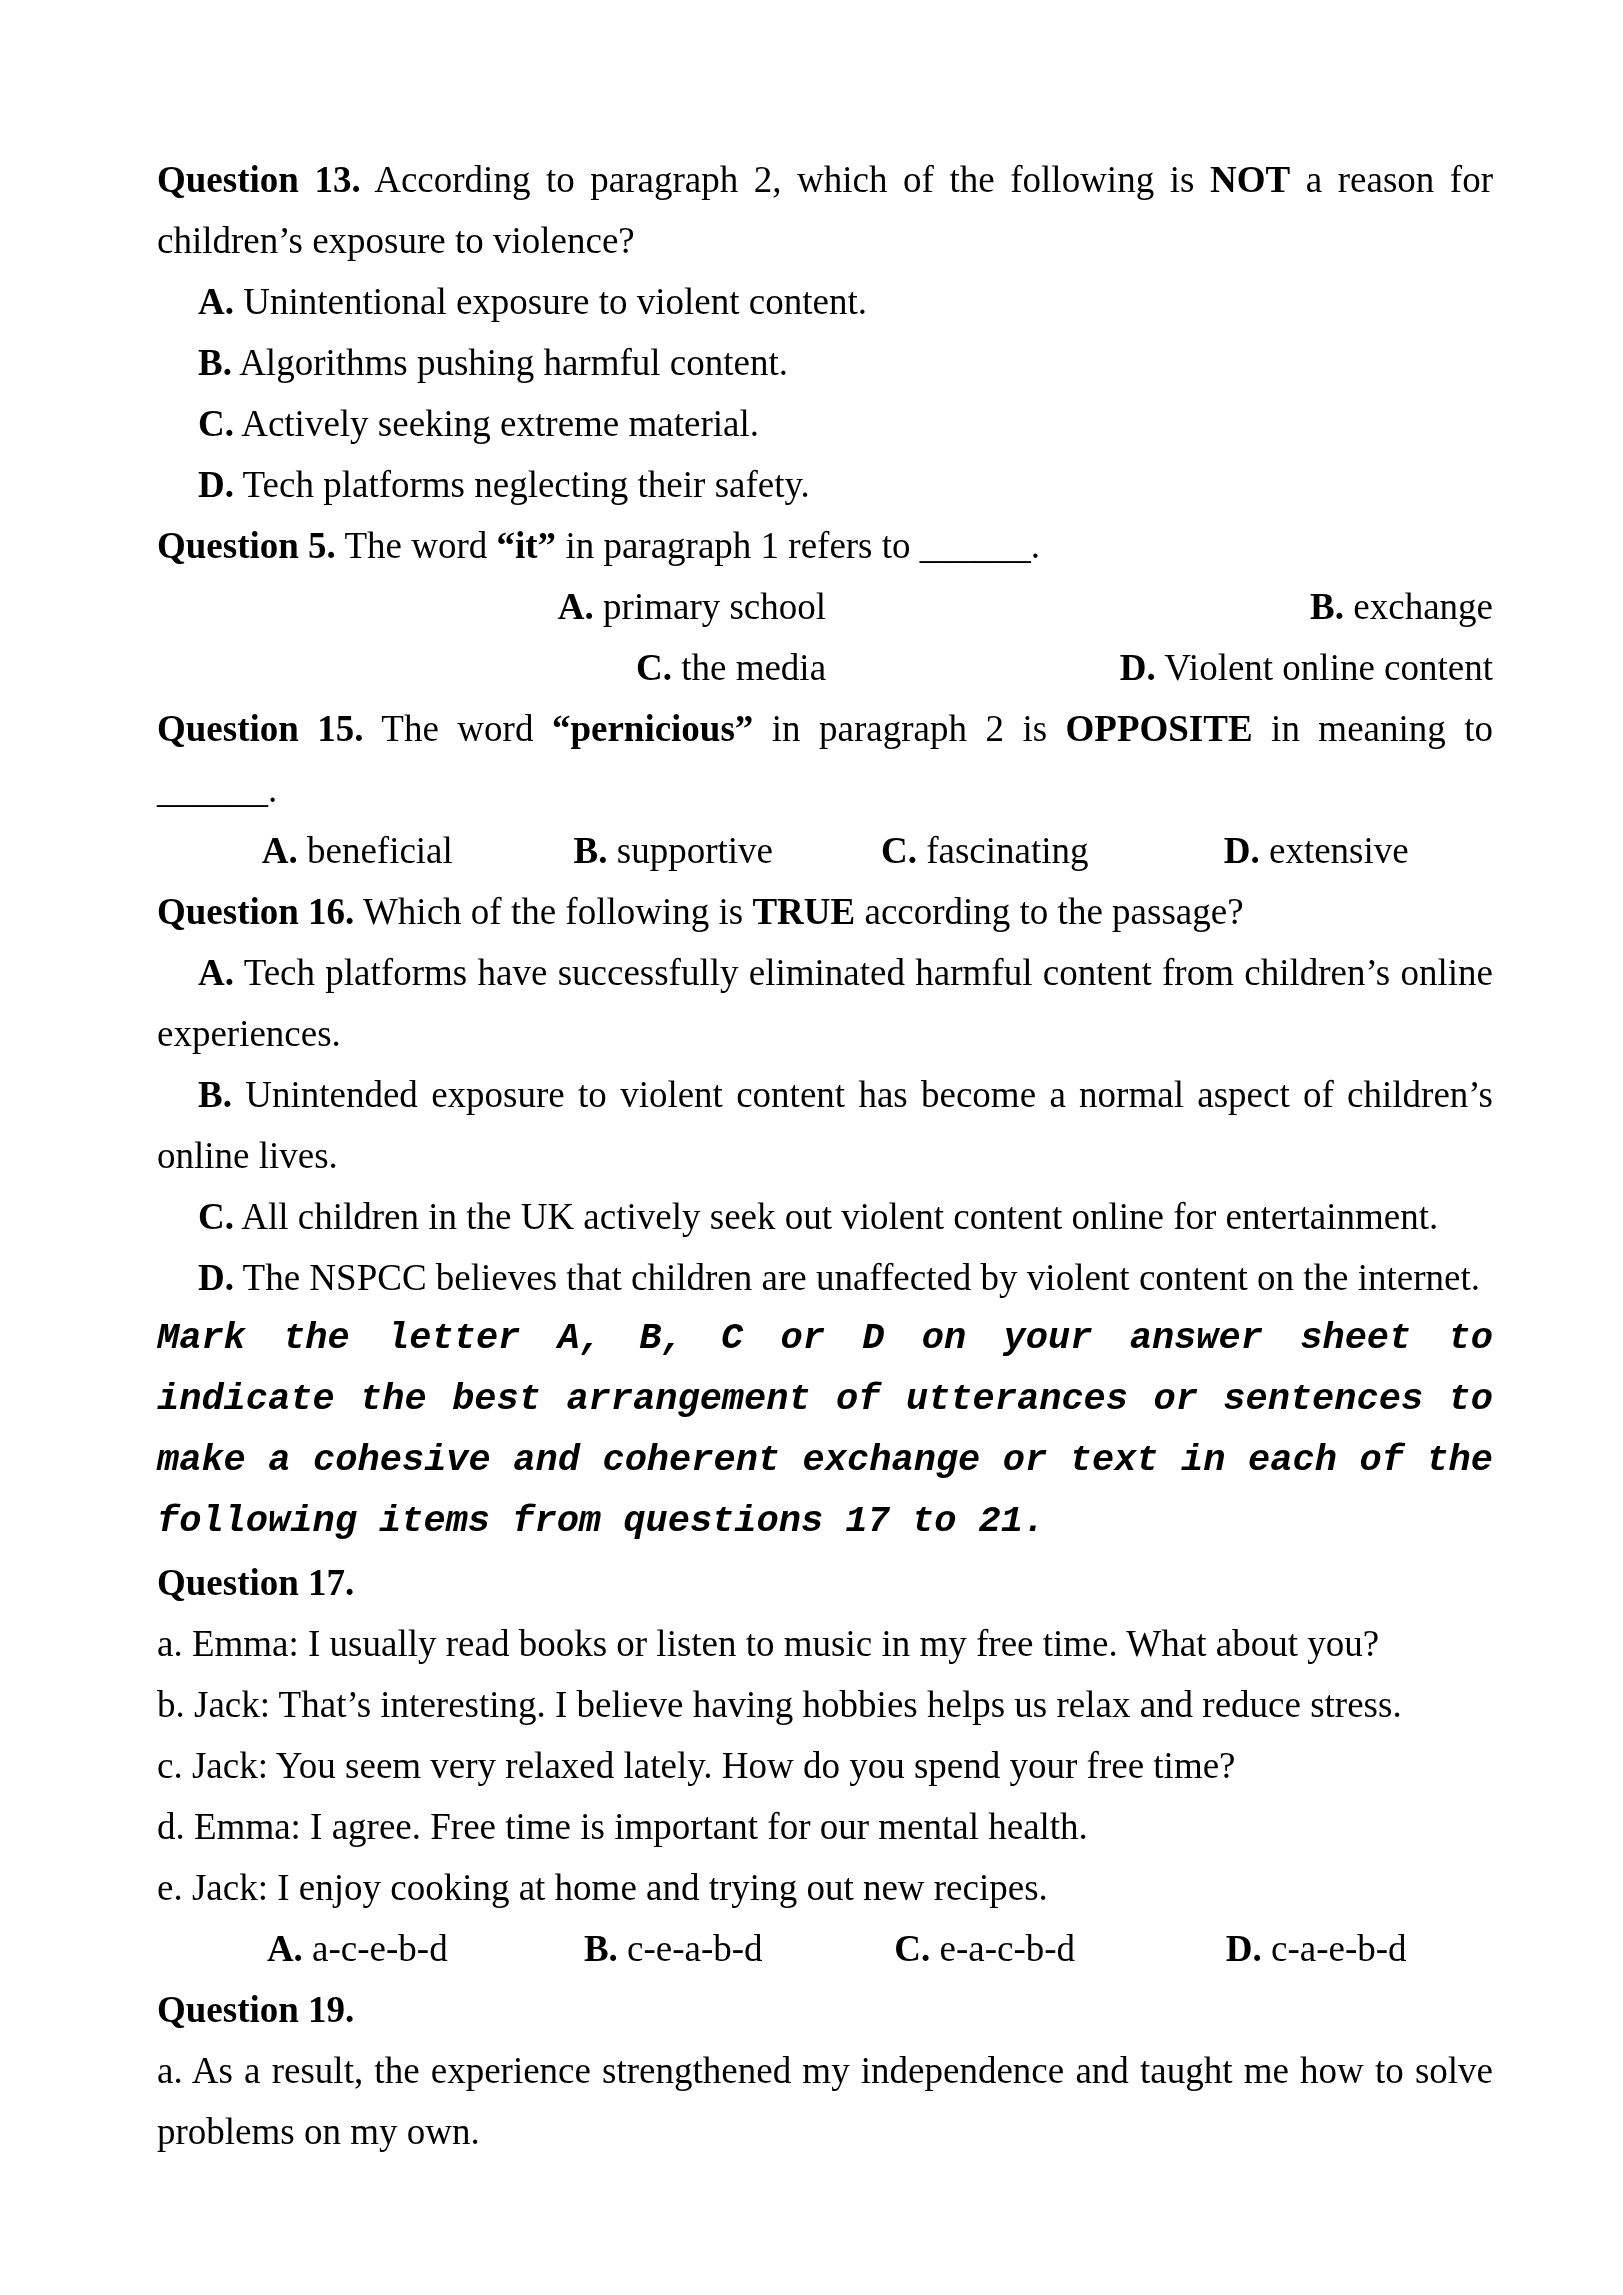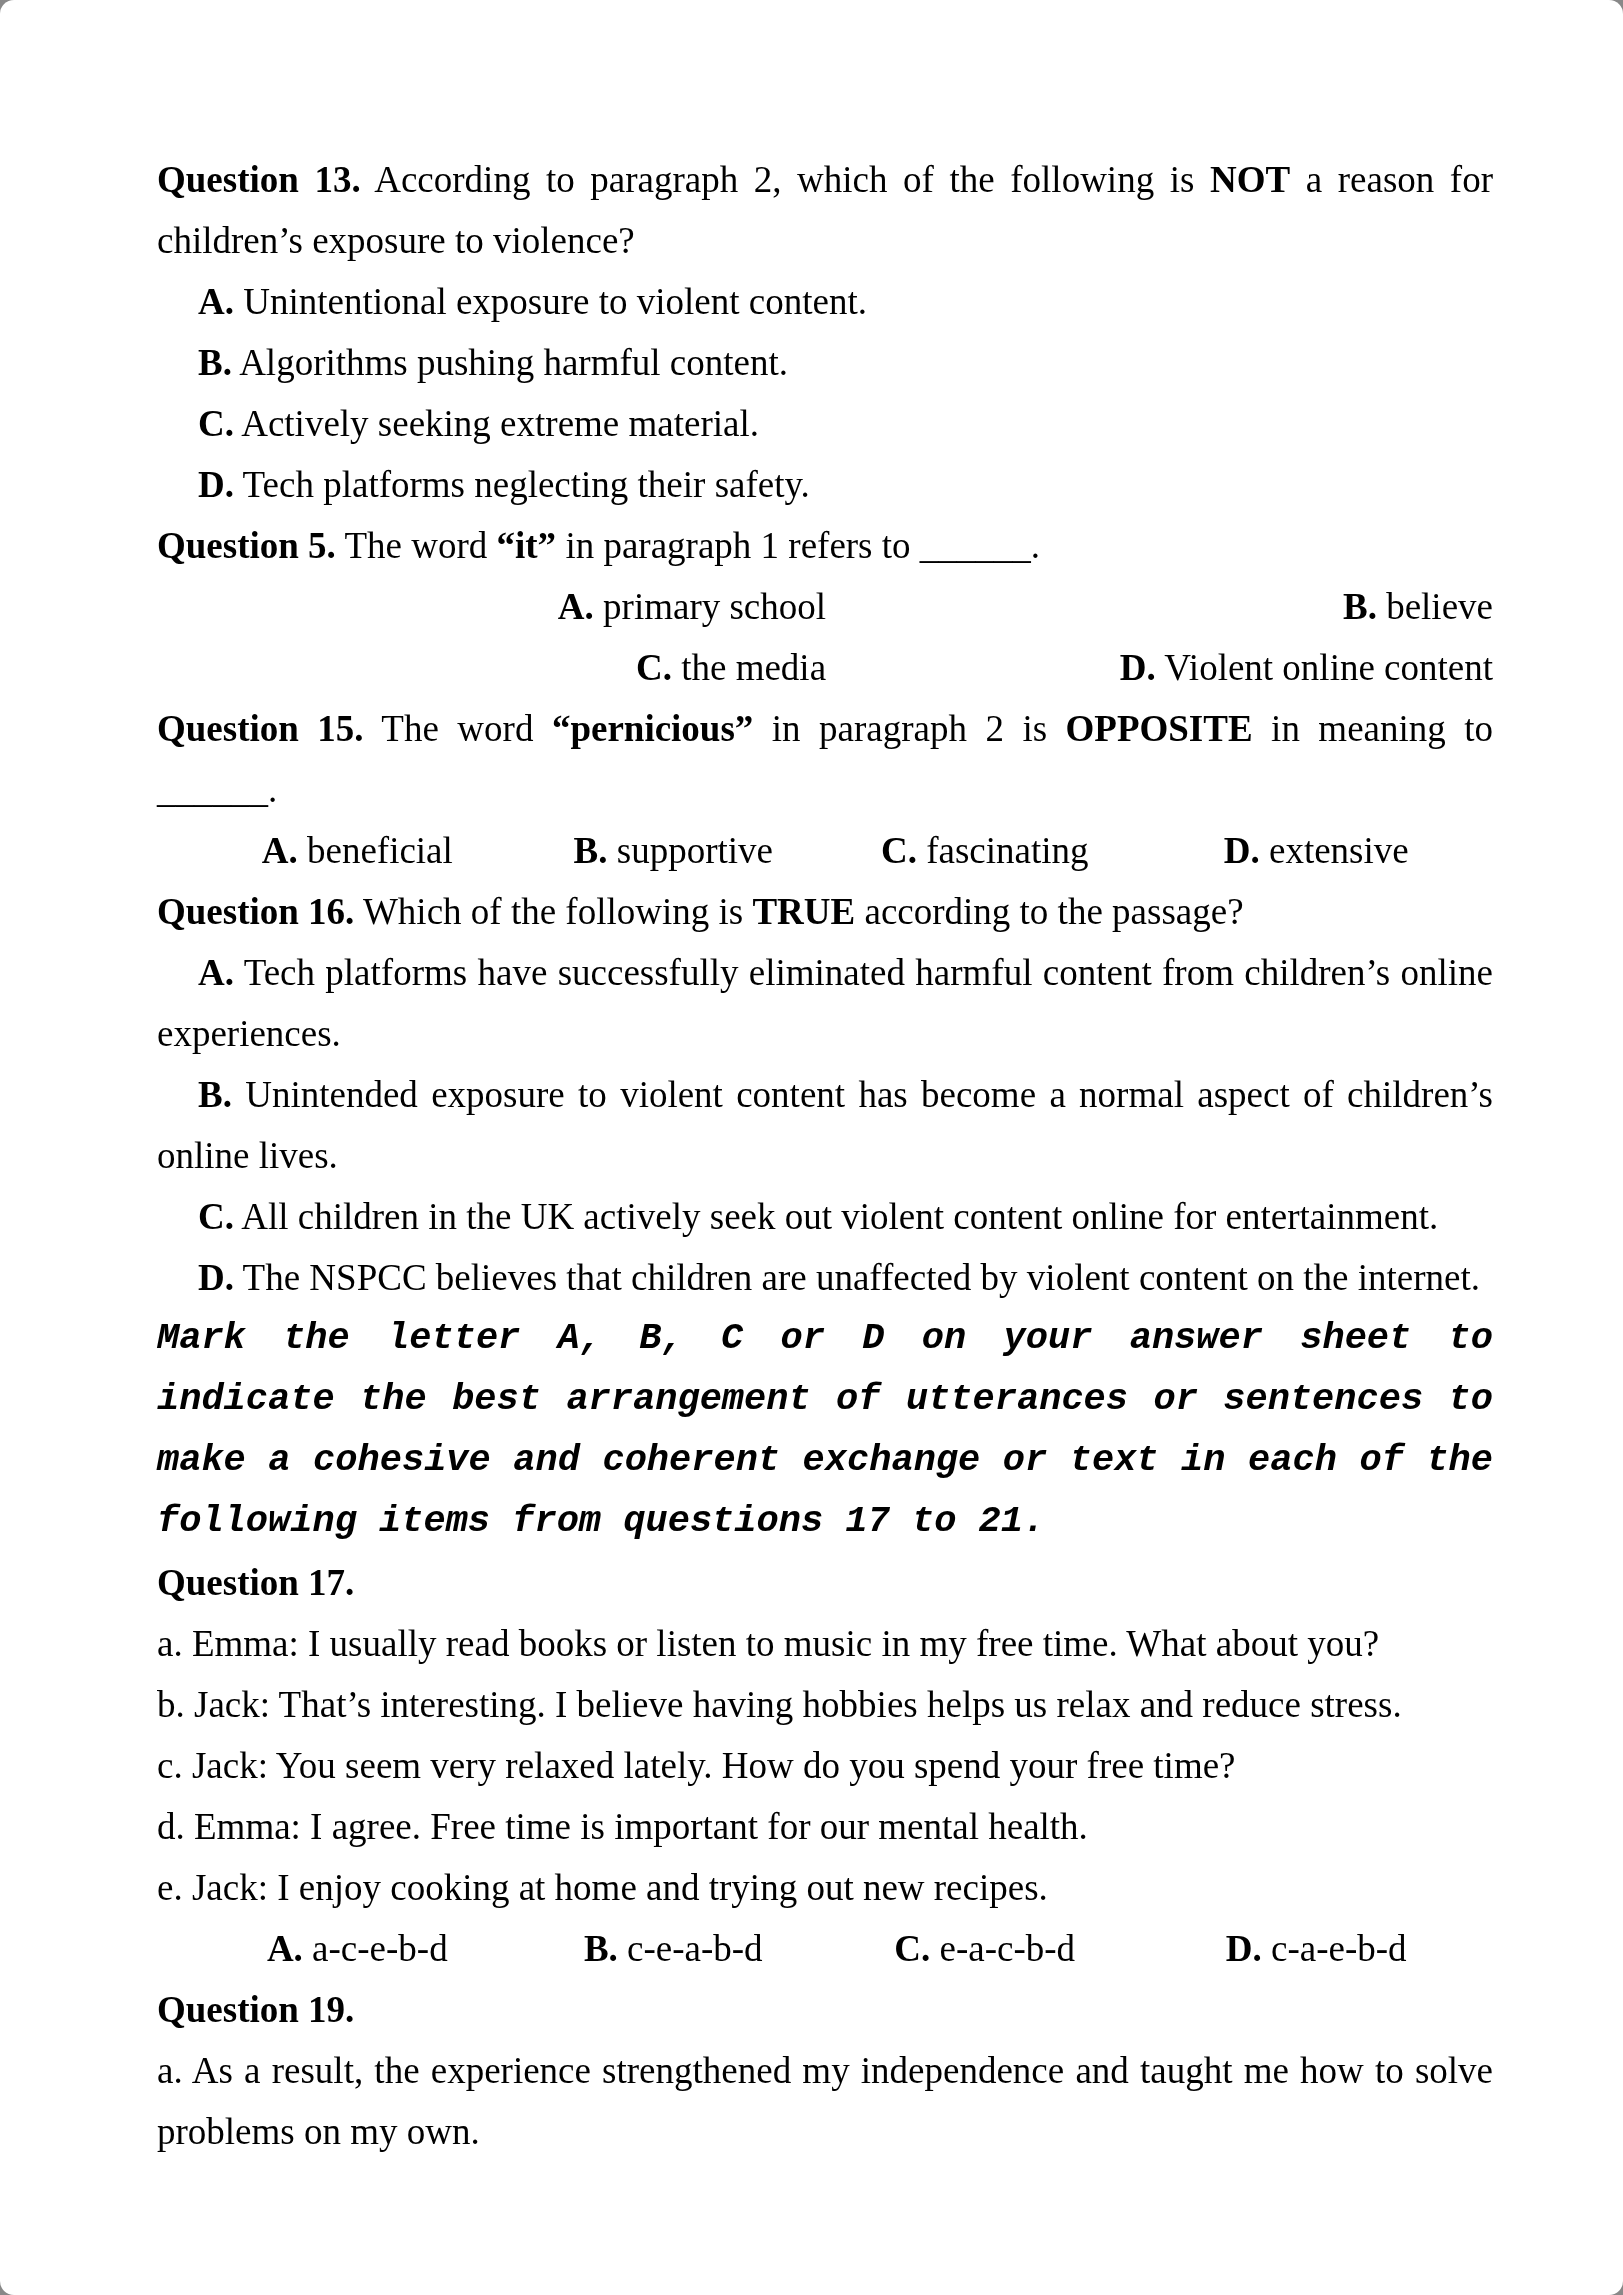--- a/index.html
+++ b/index.html
@@ -5,21 +5,20 @@
   html, body { margin: 0; padding: 0; background: #888; }
   .page {
     position: relative;
     width: 1623px;
     height: 2295px;
     background: #ffffff;
     color: #000000;
     font-family: "Liberation Serif", serif;
     margin: 0 auto;
     overflow: hidden;
-    border-radius: 14px;
   }
   .content {
     position: absolute;
     left: 157px;
     top: 149px;
     width: 1336px;
     font-size: 37px;
     line-height: 61px;
     text-align: justify;
   }
@@ -48,21 +47,21 @@
 
     <p><b>Question 13.</b><span> According to paragraph 2, which of the following is </span><b>NOT</b><span> a reason for children’s exposure to violence?</span></p>
     <p class="opt"><b>A.</b><span> Unintentional exposure to violent content.</span></p>
     <p class="opt"><b>B.</b><span> Algorithms pushing harmful content.</span></p>
     <p class="opt"><b>C.</b><span> Actively seeking extreme material.</span></p>
     <p class="opt"><b>D.</b><span> Tech platforms neglecting their safety.</span></p>
 
     <p><b>Question 5.</b><span> The word </span><b>“it”</b><span> in paragraph 1 refers to ______.</span></p>
     <div class="row2">
       <span><b>A.</b><span> primary school</span></span>
-      <span><b>B.</b><span> believe</span></span>
+      <span><b>B.</b><span> exchange</span></span>
     </div>
     <div class="row2">
       <span><b>C.</b><span> the media</span></span>
       <span><b>D.</b><span> Violent online content</span></span>
     </div>
 
     <p><b>Question 15.</b><span> The word </span><b>“pernicious”</b><span> in paragraph 2 is </span><b>OPPOSITE</b><span> in meaning to ______.</span></p>
     <div class="row4">
       <span><b>A.</b><span> beneficial</span></span>
       <span><b>B.</b><span> supportive</span></span>

